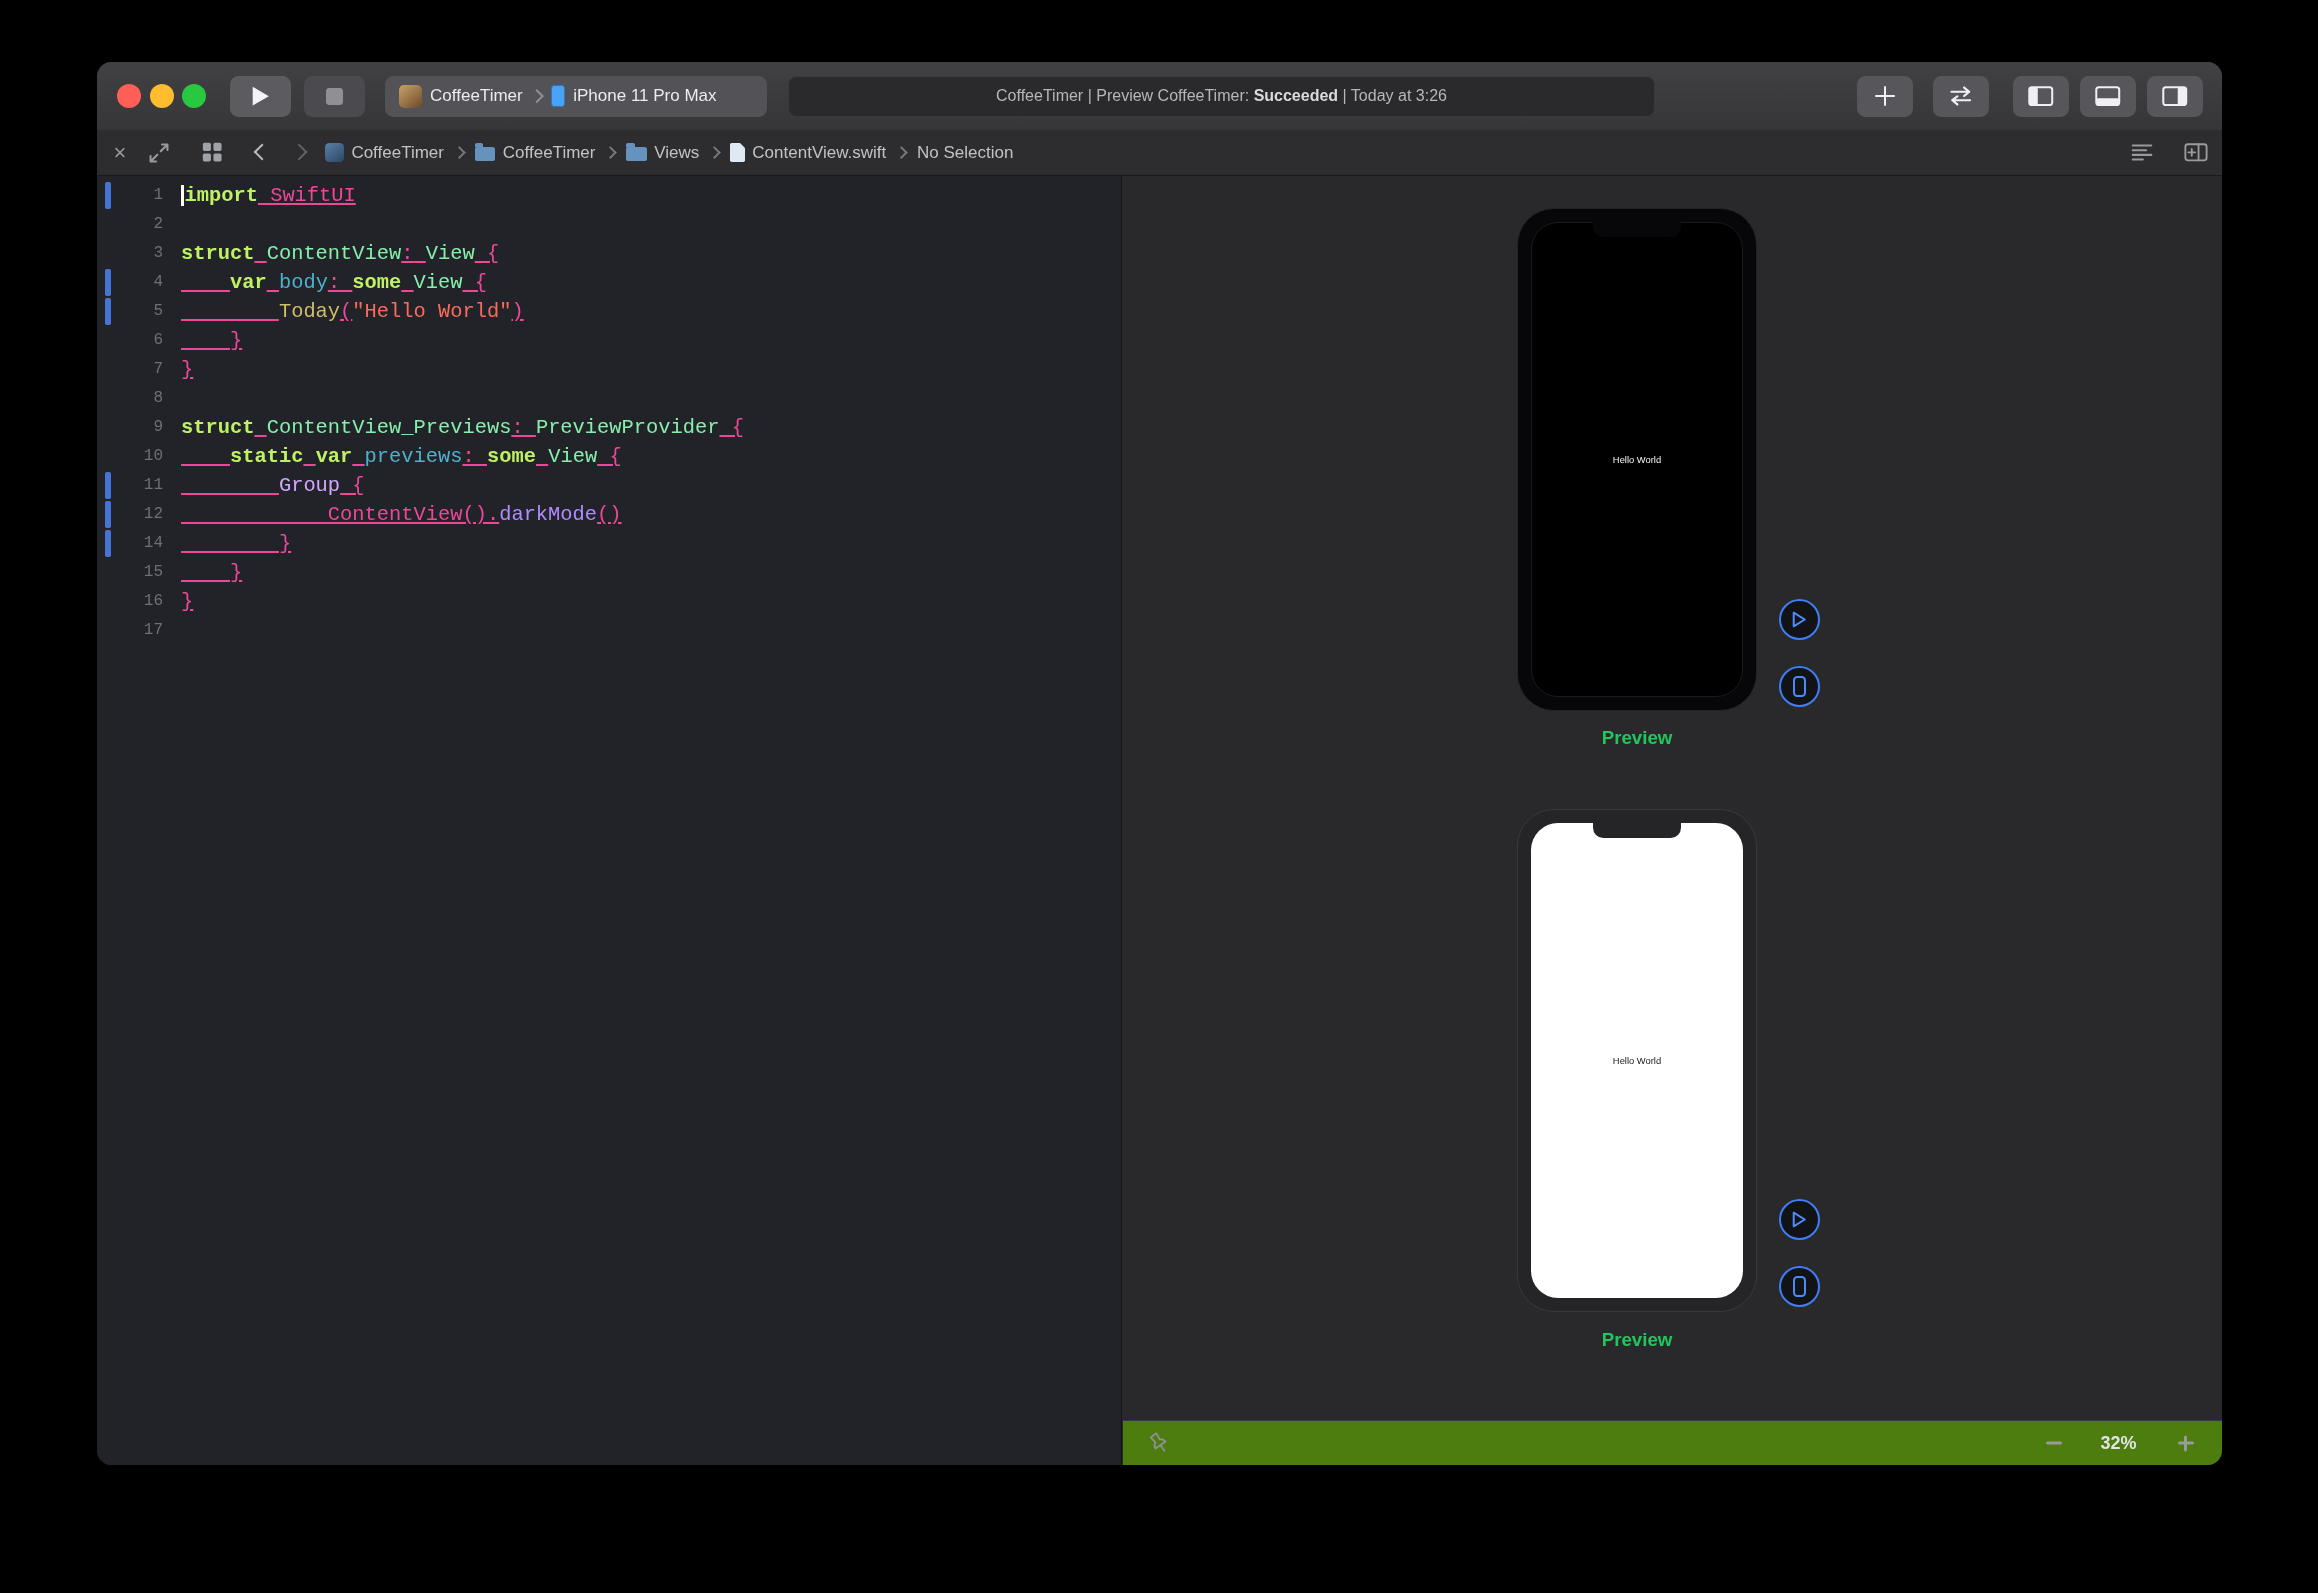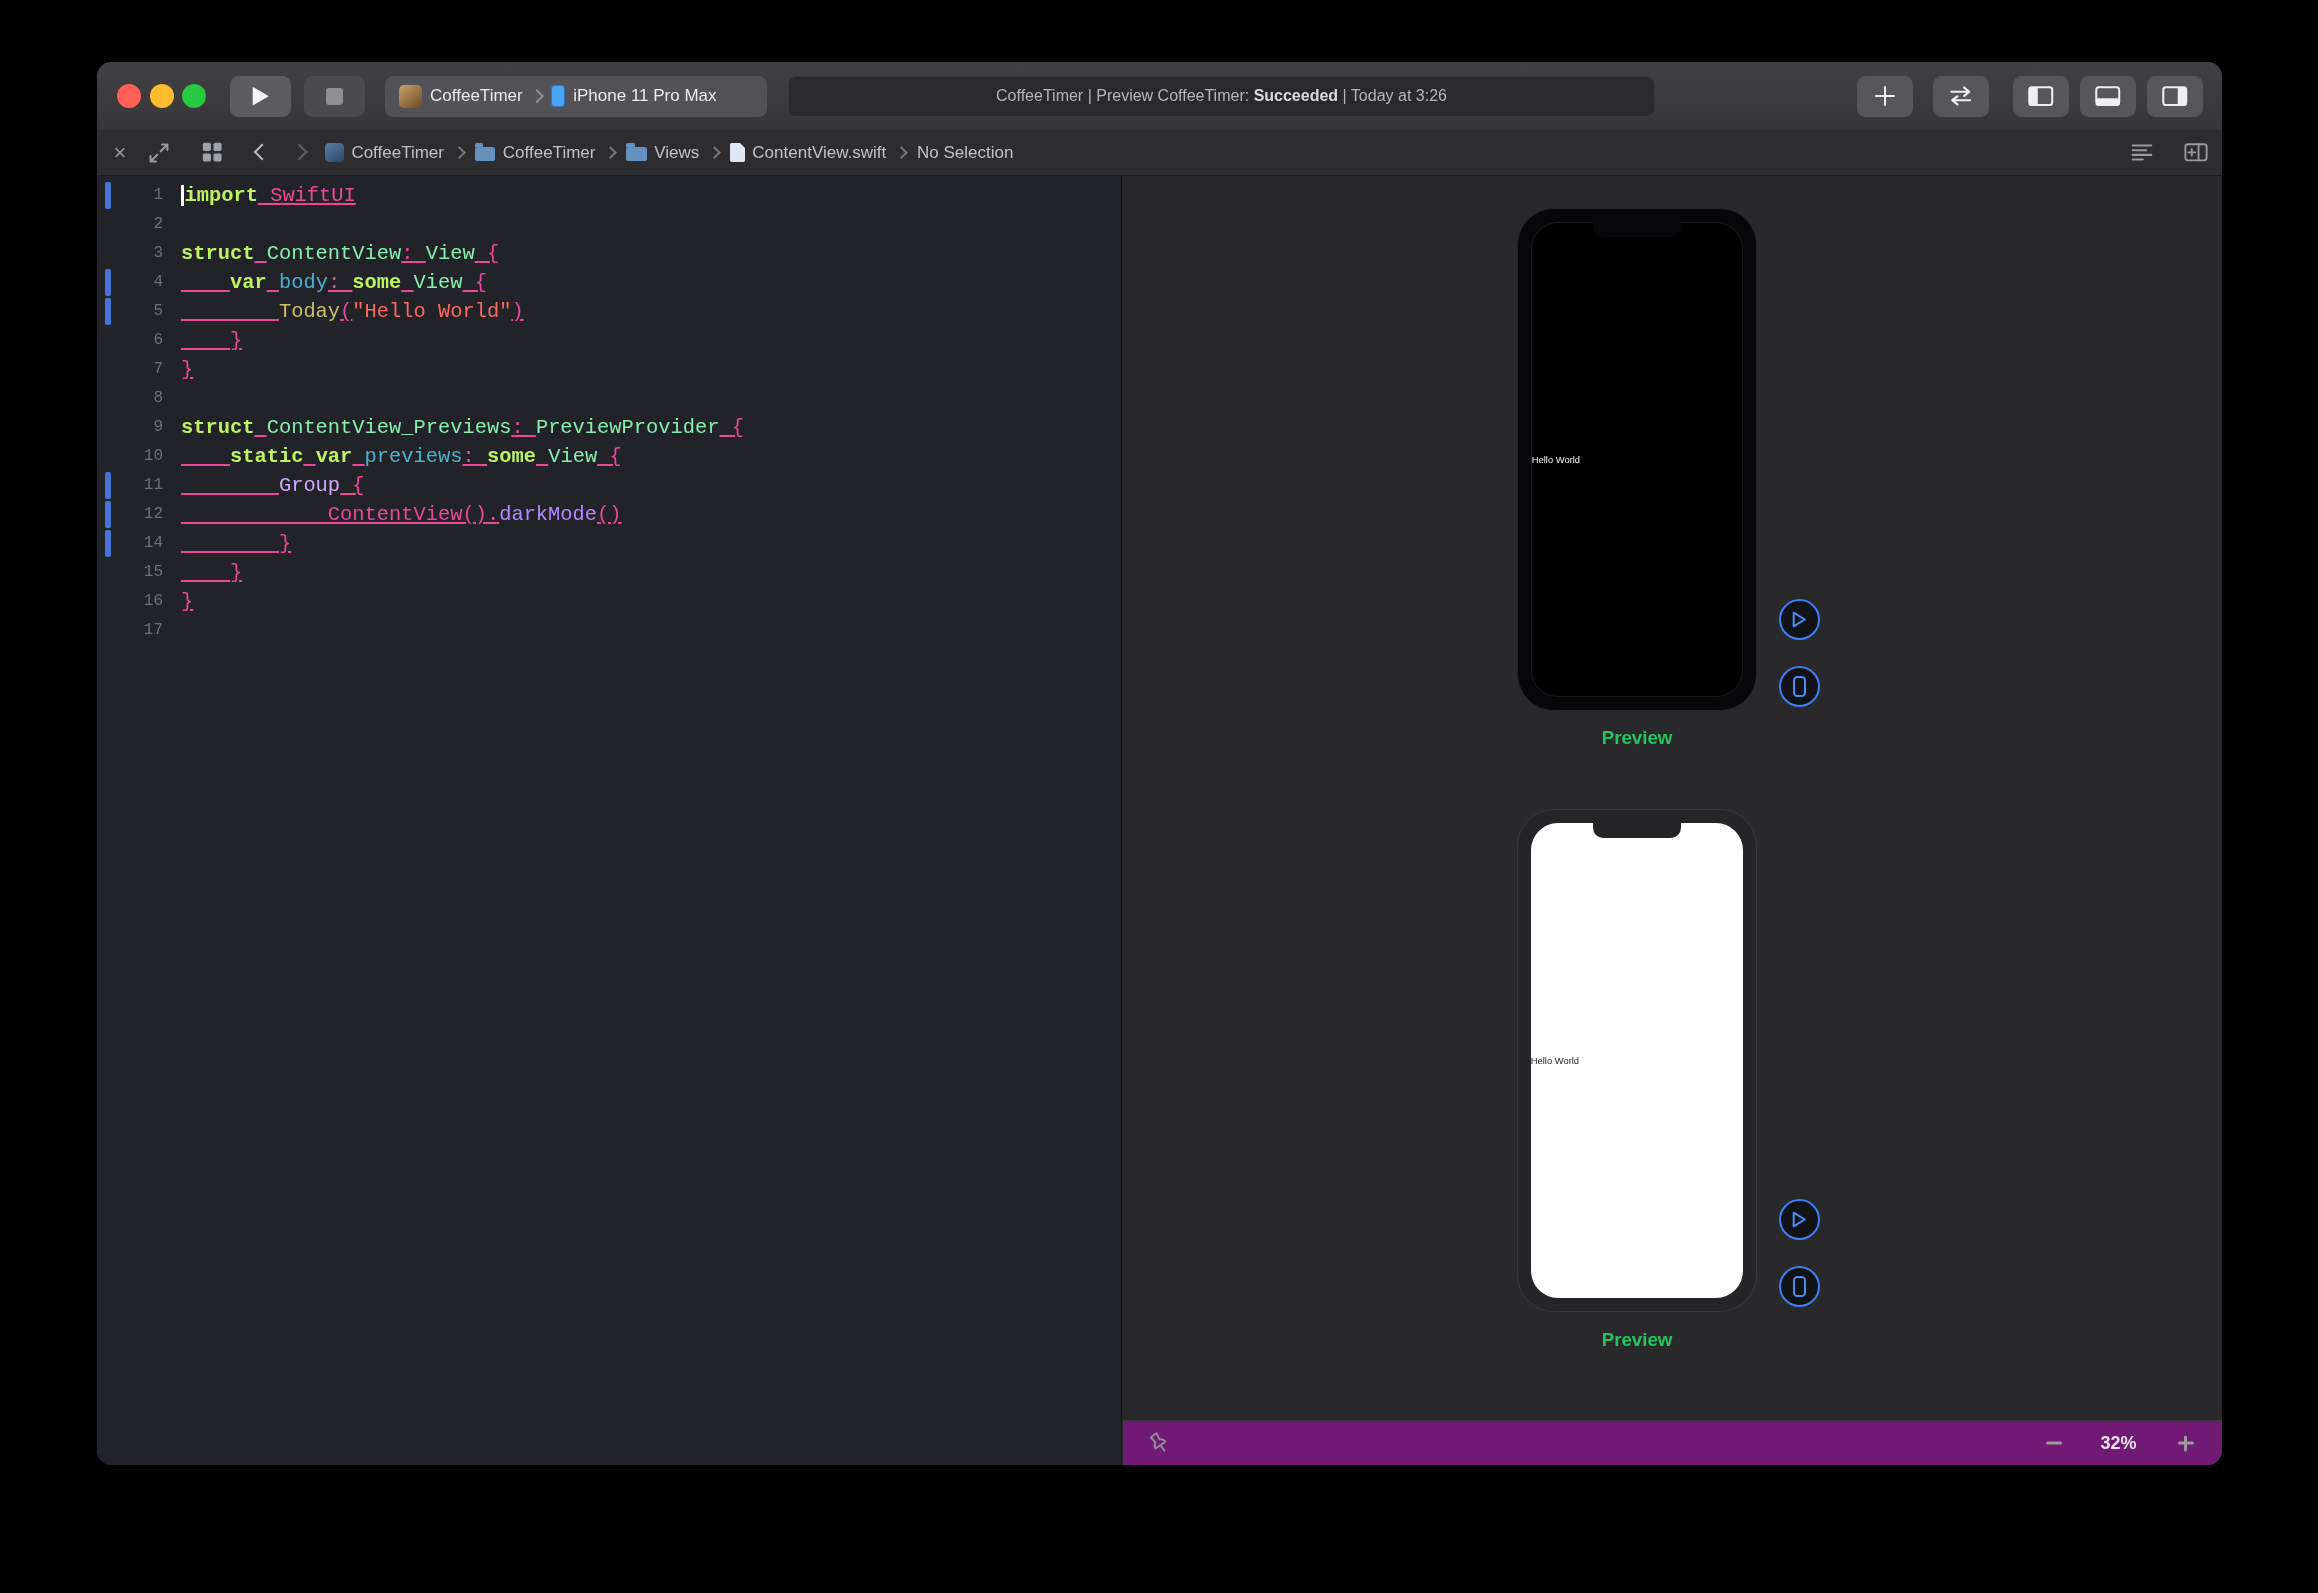--- a/index.html
+++ b/index.html
@@ -104,42 +104,42 @@
   .tok-gp{color:#d0a8ff;}
   .tok-mb{color:#b08aff;}
   .tok-pl{color:#ec4899;text-decoration:underline;}
   
   .canvas{position:absolute;top:114px;left:1026px;right:0;bottom:0;background:#29292c;}
   .phone{position:absolute;left:394px;width:240px;height:503px;border-radius:37px;box-sizing:border-box;}
   .phone-dark{top:32px;background:#070709;border:0.9px solid #232325;}
   .phone-light{top:633px;background:#252528;border:0.9px solid #39393c;}
   .screen{
     position:absolute;left:12.8px;right:12.8px;top:12.8px;bottom:12.8px;border-radius:27px;
-    display:flex;align-items:center;font-size:9.4px;
+    display:flex;align-items:center;justify-content:center;font-size:9.4px;
   }
   .screen-dark{background:#000;border:0.9px solid #1b1b1d;color:#f5f5f5;}
   .screen-light{background:#fff;color:#1a1a1a;}
   .notch{position:absolute;top:12px;left:50%;transform:translateX(-50%);width:88px;height:16px;border-radius:0 0 10.2px 10.2px;}
   .notch-dark{background:#070709;}
   .notch-light{background:#252528;}
   .preview-label{
     position:absolute;left:394px;width:240px;text-align:center;height:24px;line-height:24px;
     font-size:18.7px;font-weight:700;color:#22c55e;
   }
   .lbl-1{top:550px;} .lbl-2{top:1152px;}
   .pv-btn{
     position:absolute;left:656px;width:41px;height:41px;border-radius:50%;
     background:#121316;border:2.6px solid #3d7ff7;box-sizing:border-box;
     display:flex;align-items:center;justify-content:center;padding:0;cursor:default;
   }
   .pv1-play{top:423px;} .pv1-dev{top:490px;} .pv2-play{top:1023px;} .pv2-dev{top:1090px;}
   .dev-glyph{width:13.6px;height:21px;border:2.1px solid #4b8bf9;border-radius:4.3px;box-sizing:border-box;}
   .canvas-bottom{
     position:absolute;left:0;right:0;bottom:0;height:44px;
-    border-top:0.9px solid #3a3a3d;background:#701a75;
+    border-top:0.9px solid #3a3a3d;background:#4d7c0f;
   }
   .pin{position:absolute;left:24px;top:50%;transform:translateY(-50%) rotate(-35deg);}
   .zoom-out{position:absolute;right:155px;top:50%;transform:translateY(-50%);width:27px;height:27px;display:flex;align-items:center;justify-content:center;background:none;border:none;padding:0;}
   .zoom-in{position:absolute;right:23px;top:50%;transform:translateY(-50%);width:27px;height:27px;display:flex;align-items:center;justify-content:center;background:none;border:none;padding:0;}
   .minus-bar{width:16px;height:2.6px;background:#9a9a9e;border-radius:1.7px;}
   .zoom-plus{position:relative;width:16px;height:16px;display:inline-block;}
   .zoom-plus::before,.zoom-plus::after{content:"";position:absolute;background:#9a9a9e;border-radius:1.7px;}
   .zoom-plus::before{left:0;top:6.8px;width:16px;height:2.6px;}
   .zoom-plus::after{left:6.8px;top:0;width:2.6px;height:16px;}
   .zoom-label{

